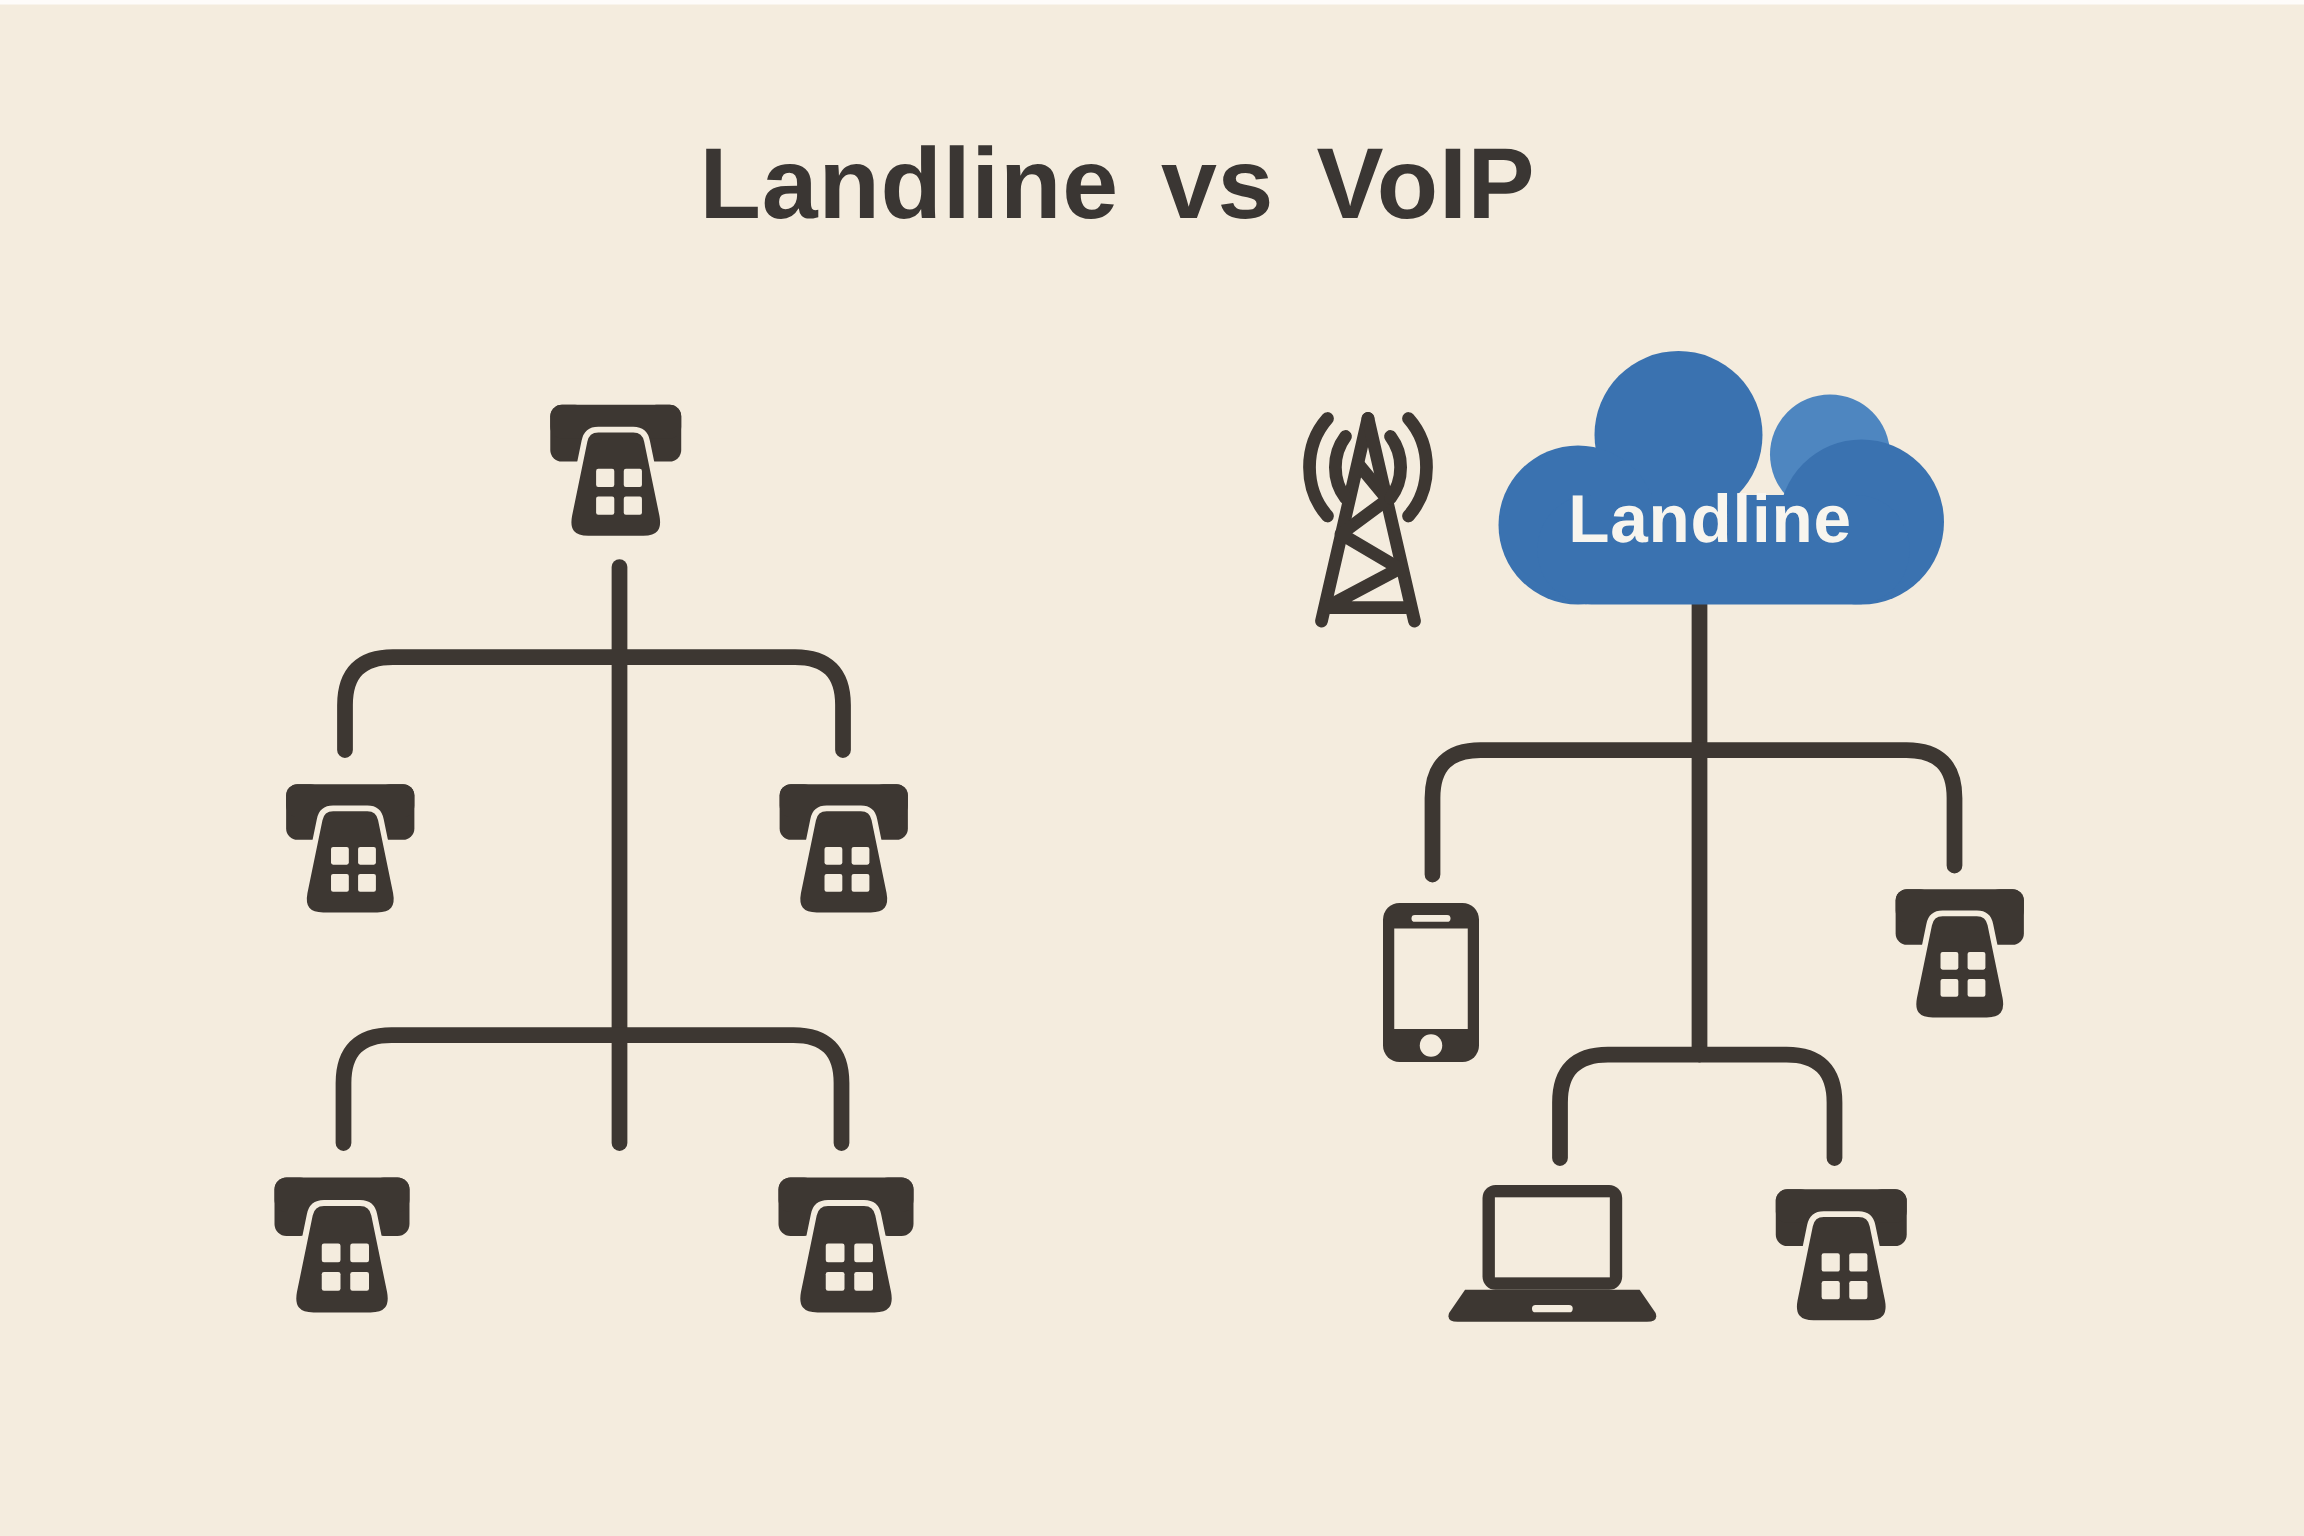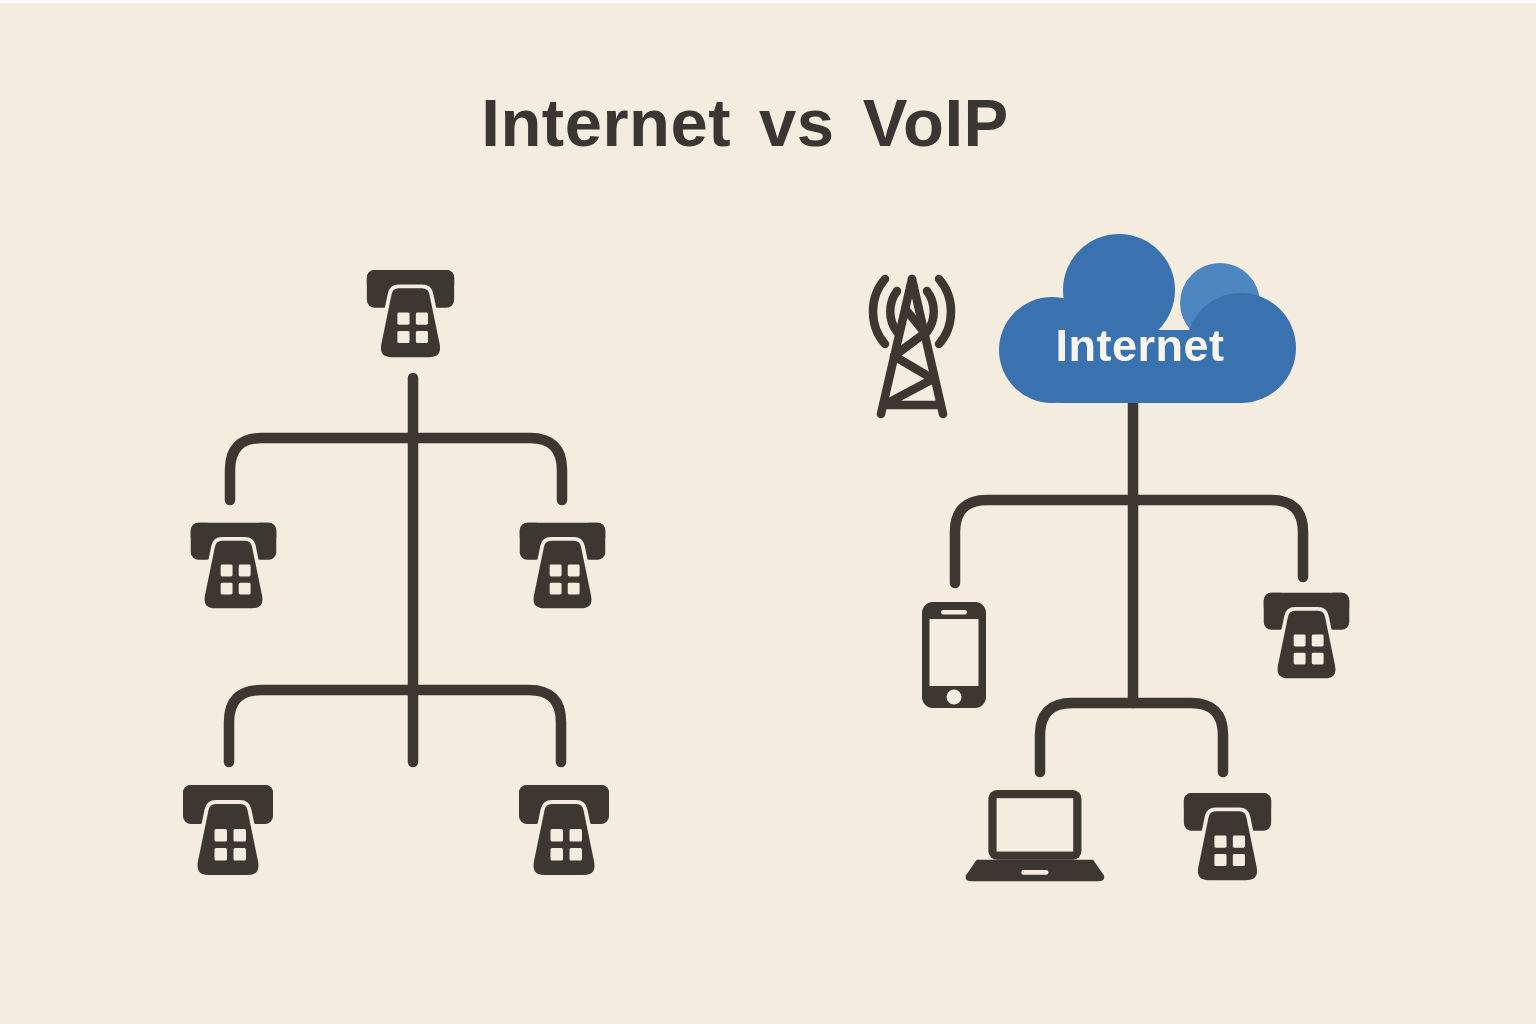--- a/index.html
+++ b/index.html
@@ -35,21 +35,21 @@
     text-align:center;font-size:45px;line-height:48px;font-weight:bold;
     color:var(--cloud-text);letter-spacing:.5px;
   }
 </style>
 </head>
 <body>
 
 <div class="stage">
   <div class="top-edge"></div>
 
-  <h1 class="title">Internet vs VoIP</h1>
+  <h1 class="title">Landline vs VoIP</h1>
 
   <svg class="diagram" viewBox="0 0 1536 1024" xmlns="http://www.w3.org/2000/svg">
     <defs>
 
       <g id="desk-phone">
         <rect class="ink" x="5" y="4" width="25" height="39" rx="8"></rect>
         <rect class="ink" x="70" y="4" width="25" height="39" rx="8"></rect>
         <rect class="ink" x="5" y="4" width="90" height="23" rx="8"></rect>
         <path class="gapstroke" d="M38,21 h24 q8,0 9.5,8 l10.5,51 q3,16 -13,16 h-38 q-16,0 -13,-16 l10.5,-51 q1.5,-8 9.5,-8 z"></path>
         <rect class="cut" x="36.5" y="48" width="12.5" height="12.5" rx="1.5"></rect>
@@ -109,14 +109,14 @@
         <rect class="cloud-main" x="28" y="100" width="248" height="73" rx="36"></rect>
       </g>
 
       <use href="#smartphone" transform="translate(922,602)"></use>
       <use href="#desk-phone" transform="translate(1259,589) scale(0.95)"></use>
       <use href="#laptop" transform="translate(967,789) scale(0.97)"></use>
       <use href="#desk-phone" transform="translate(1179,789) scale(0.97)"></use>
     </g>
   </svg>
 
-  <div class="cloud-label">Internet</div>
+  <div class="cloud-label">Landline</div>
 </div>
 
 </body></html>

